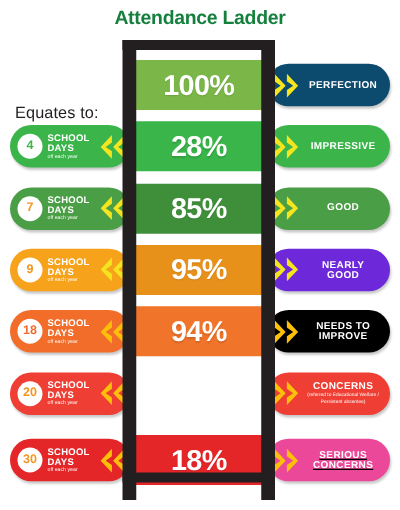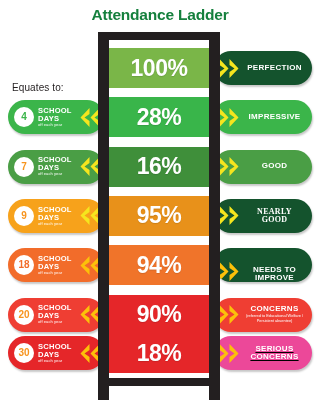--- a/index.html
+++ b/index.html
@@ -18,21 +18,21 @@
     letter-spacing:-0.2px;
     margin:0;
     padding-top:5px;
     height:20px;
     line-height:20px;
   }
   #equates-label{
     position:absolute;
     left:12px;
     top:82px;
-    font-size:10px;
+    font-size:13px;
     color:#231f20;
     letter-spacing:0.1px;
   }
 
   
   #ladder-frame{
     position:absolute;
     left:98px;
     top:32px;
     width:122px;
@@ -169,21 +169,21 @@
 
 <h1 id="page-title">Attendance Ladder</h1>
 
 <div id="equates-label">Equates to:</div>
 
 <div id="rows-container">
     <div class="row" style="top: 46px;">
       <div class="rung" style="background: rgb(122, 182, 72);">
         <span>100%</span>
       </div>
-      <div class="right-pill" style="background: #14532d;">
+      <div class="right-pill" style="background: #0c4a6e;">
         <div class="chev-right">
           <svg width="21" height="21" viewBox="0 0 20 21" fill="#f5e51e">
             <polygon points="0,1 0,7 5,10.5 0,14 0,20 9,10.5"></polygon>
             <polygon points="10,1 10,7 15,10.5 10,14 10,20 19,10.5"></polygon>
           </svg>
         </div>
         <div class="right-text">
           <span class="rt1">PERFECTION</span>
         </div>
       </div>
@@ -227,21 +227,21 @@
           <span class="lt3">off each year</span>
         </div>
         <div class="chev-left">
           <svg width="21" height="21" viewBox="0 0 20 21" fill="#f5e51e">
             <polygon points="9,1 9,7 4,10.5 9,14 9,20 0,10.5"></polygon>
             <polygon points="19,1 19,7 14,10.5 19,14 19,20 10,10.5"></polygon>
           </svg>
         </div>
       </div>
       <div class="rung" style="background: rgb(63, 143, 58);">
-        <span>16%</span>
+        <span>85%</span>
       </div>
       <div class="right-pill" style="background: rgb(74, 158, 69);">
         <div class="chev-right">
           <svg width="21" height="21" viewBox="0 0 20 21" fill="#f5e51e">
             <polygon points="0,1 0,7 5,10.5 0,14 0,20 9,10.5"></polygon>
             <polygon points="10,1 10,7 15,10.5 10,14 10,20 19,10.5"></polygon>
           </svg>
         </div>
         <div class="right-text">
           <span class="rt1">GOOD</span>
@@ -259,21 +259,21 @@
         <div class="chev-left">
           <svg width="21" height="21" viewBox="0 0 20 21" fill="#f5e51e">
             <polygon points="9,1 9,7 4,10.5 9,14 9,20 0,10.5"></polygon>
             <polygon points="19,1 19,7 14,10.5 19,14 19,20 10,10.5"></polygon>
           </svg>
         </div>
       </div>
       <div class="rung" style="background: rgb(232, 145, 26);">
         <span>95%</span>
       </div>
-      <div class="right-pill" style="background: #14532d; font-family: Liberation Serif, serif;">
+      <div class="right-pill" style="background: #6d28d9;">
         <div class="chev-right">
           <svg width="21" height="21" viewBox="0 0 20 21" fill="#f5e51e">
             <polygon points="0,1 0,7 5,10.5 0,14 0,20 9,10.5"></polygon>
             <polygon points="10,1 10,7 15,10.5 10,14 10,20 19,10.5"></polygon>
           </svg>
         </div>
         <div class="right-text">
           <span class="rt1">NEARLY</span>
           <span class="rt2">GOOD</span>
         </div>
@@ -290,21 +290,21 @@
         <div class="chev-left">
           <svg width="21" height="21" viewBox="0 0 20 21" fill="#fcc00a">
             <polygon points="9,1 9,7 4,10.5 9,14 9,20 0,10.5"></polygon>
             <polygon points="19,1 19,7 14,10.5 19,14 19,20 10,10.5"></polygon>
           </svg>
         </div>
       </div>
       <div class="rung" style="background: rgb(240, 116, 42);">
         <span>94%</span>
       </div>
-      <div class="right-pill" style="background: #14532d; align-items: flex-end;">
+      <div class="right-pill" style="background: #000000;">
         <div class="chev-right">
           <svg width="21" height="21" viewBox="0 0 20 21" fill="#fcc00a">
             <polygon points="0,1 0,7 5,10.5 0,14 0,20 9,10.5"></polygon>
             <polygon points="10,1 10,7 15,10.5 10,14 10,20 19,10.5"></polygon>
           </svg>
         </div>
         <div class="right-text">
           <span class="rt1">NEEDS TO</span>
           <span class="rt2">IMPROVE</span>
         </div>
@@ -318,37 +318,34 @@
           <span class="lt2">DAYS</span>
           <span class="lt3">off each year</span>
         </div>
         <div class="chev-left">
           <svg width="21" height="21" viewBox="0 0 20 21" fill="#fcc00a">
             <polygon points="9,1 9,7 4,10.5 9,14 9,20 0,10.5"></polygon>
             <polygon points="19,1 19,7 14,10.5 19,14 19,20 10,10.5"></polygon>
           </svg>
         </div>
       </div>
-      <div class="rung" style="background: rgb(229, 38, 41);">
-        <span>90%</span>
-      </div>
       <div class="right-pill" style="background: rgb(239, 62, 51);">
         <div class="chev-right">
           <svg width="21" height="21" viewBox="0 0 20 21" fill="#fcc00a">
             <polygon points="0,1 0,7 5,10.5 0,14 0,20 9,10.5"></polygon>
             <polygon points="10,1 10,7 15,10.5 10,14 10,20 19,10.5"></polygon>
           </svg>
         </div>
         <div class="right-text">
           <span class="rt1">CONCERNS</span>
           <span class="rt3">(referred to Educational Welfare / Persistent absentee)</span>
         </div>
       </div>
     </div>
-    <div class="row" style="top: 331px;">
+    <div class="row" style="top: 346px;">
       <div class="left-pill" style="background: rgb(229, 38, 41);">
         <div class="badge" style="color: rgb(247, 148, 30);">30</div>
         <div class="left-text">
           <span class="lt1">SCHOOL</span>
           <span class="lt2">DAYS</span>
           <span class="lt3">off each year</span>
         </div>
         <div class="chev-left">
           <svg width="21" height="21" viewBox="0 0 20 21" fill="#fcc00a">
             <polygon points="9,1 9,7 4,10.5 9,14 9,20 0,10.5"></polygon>

